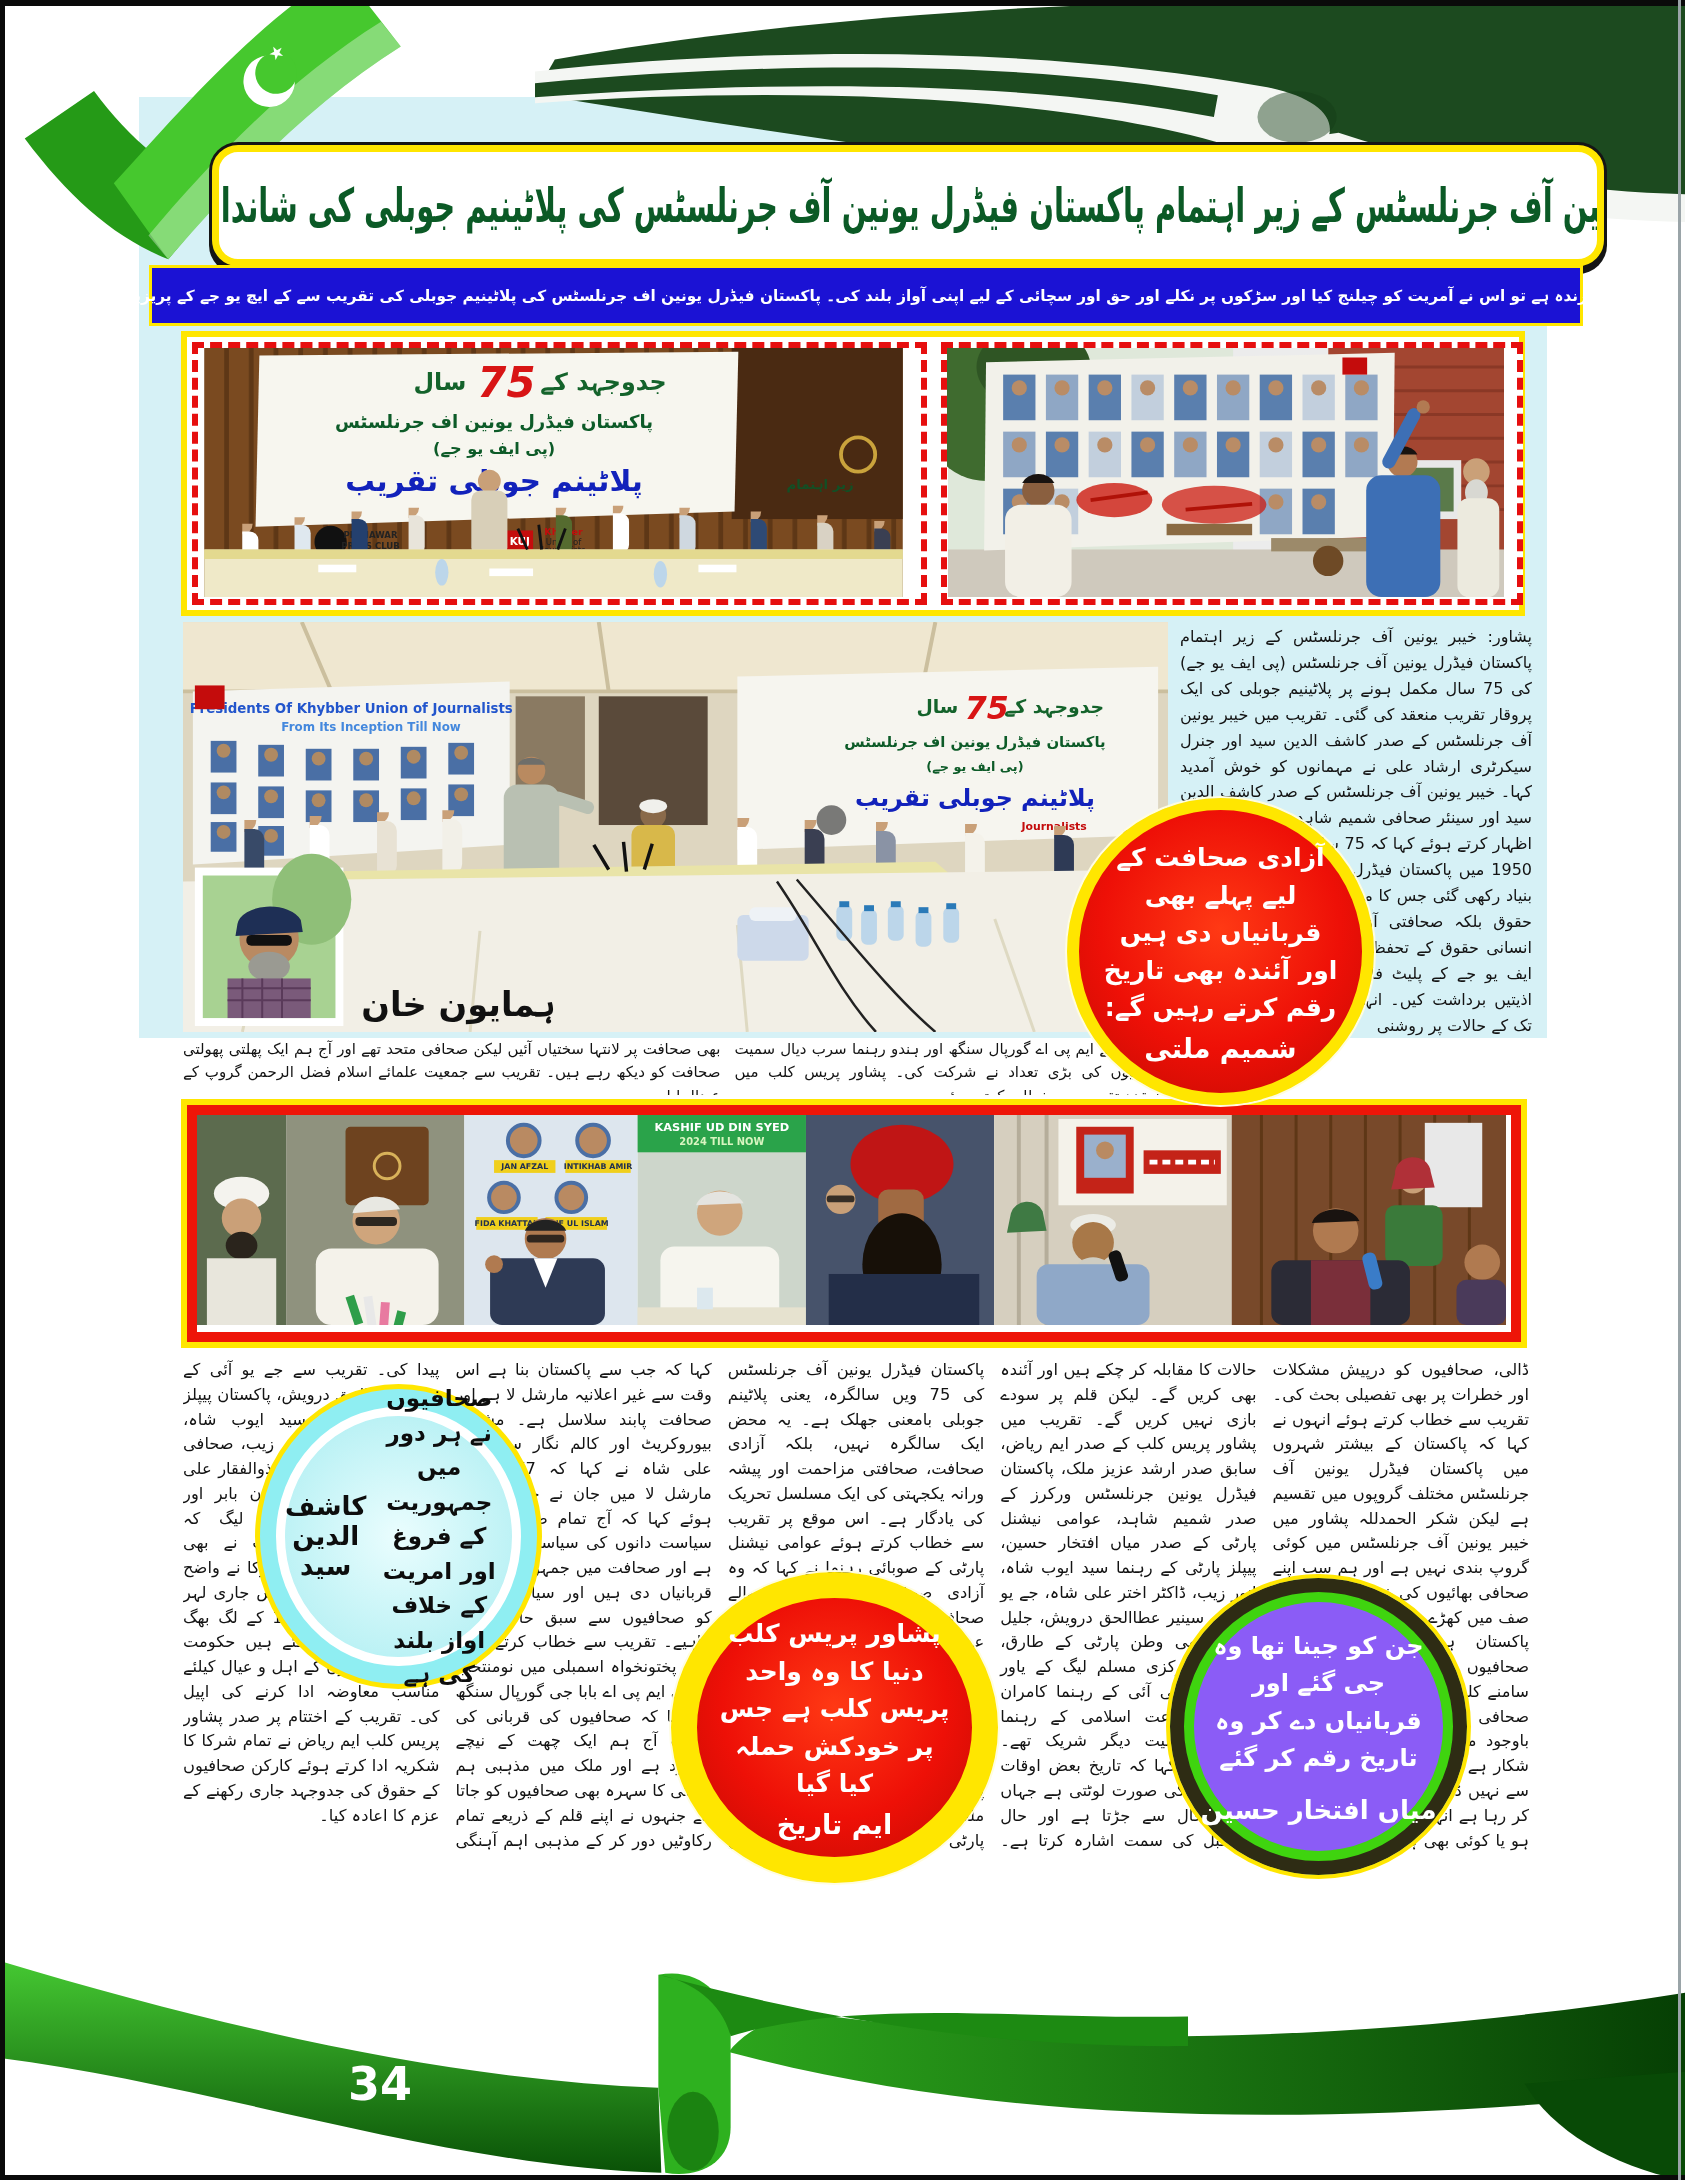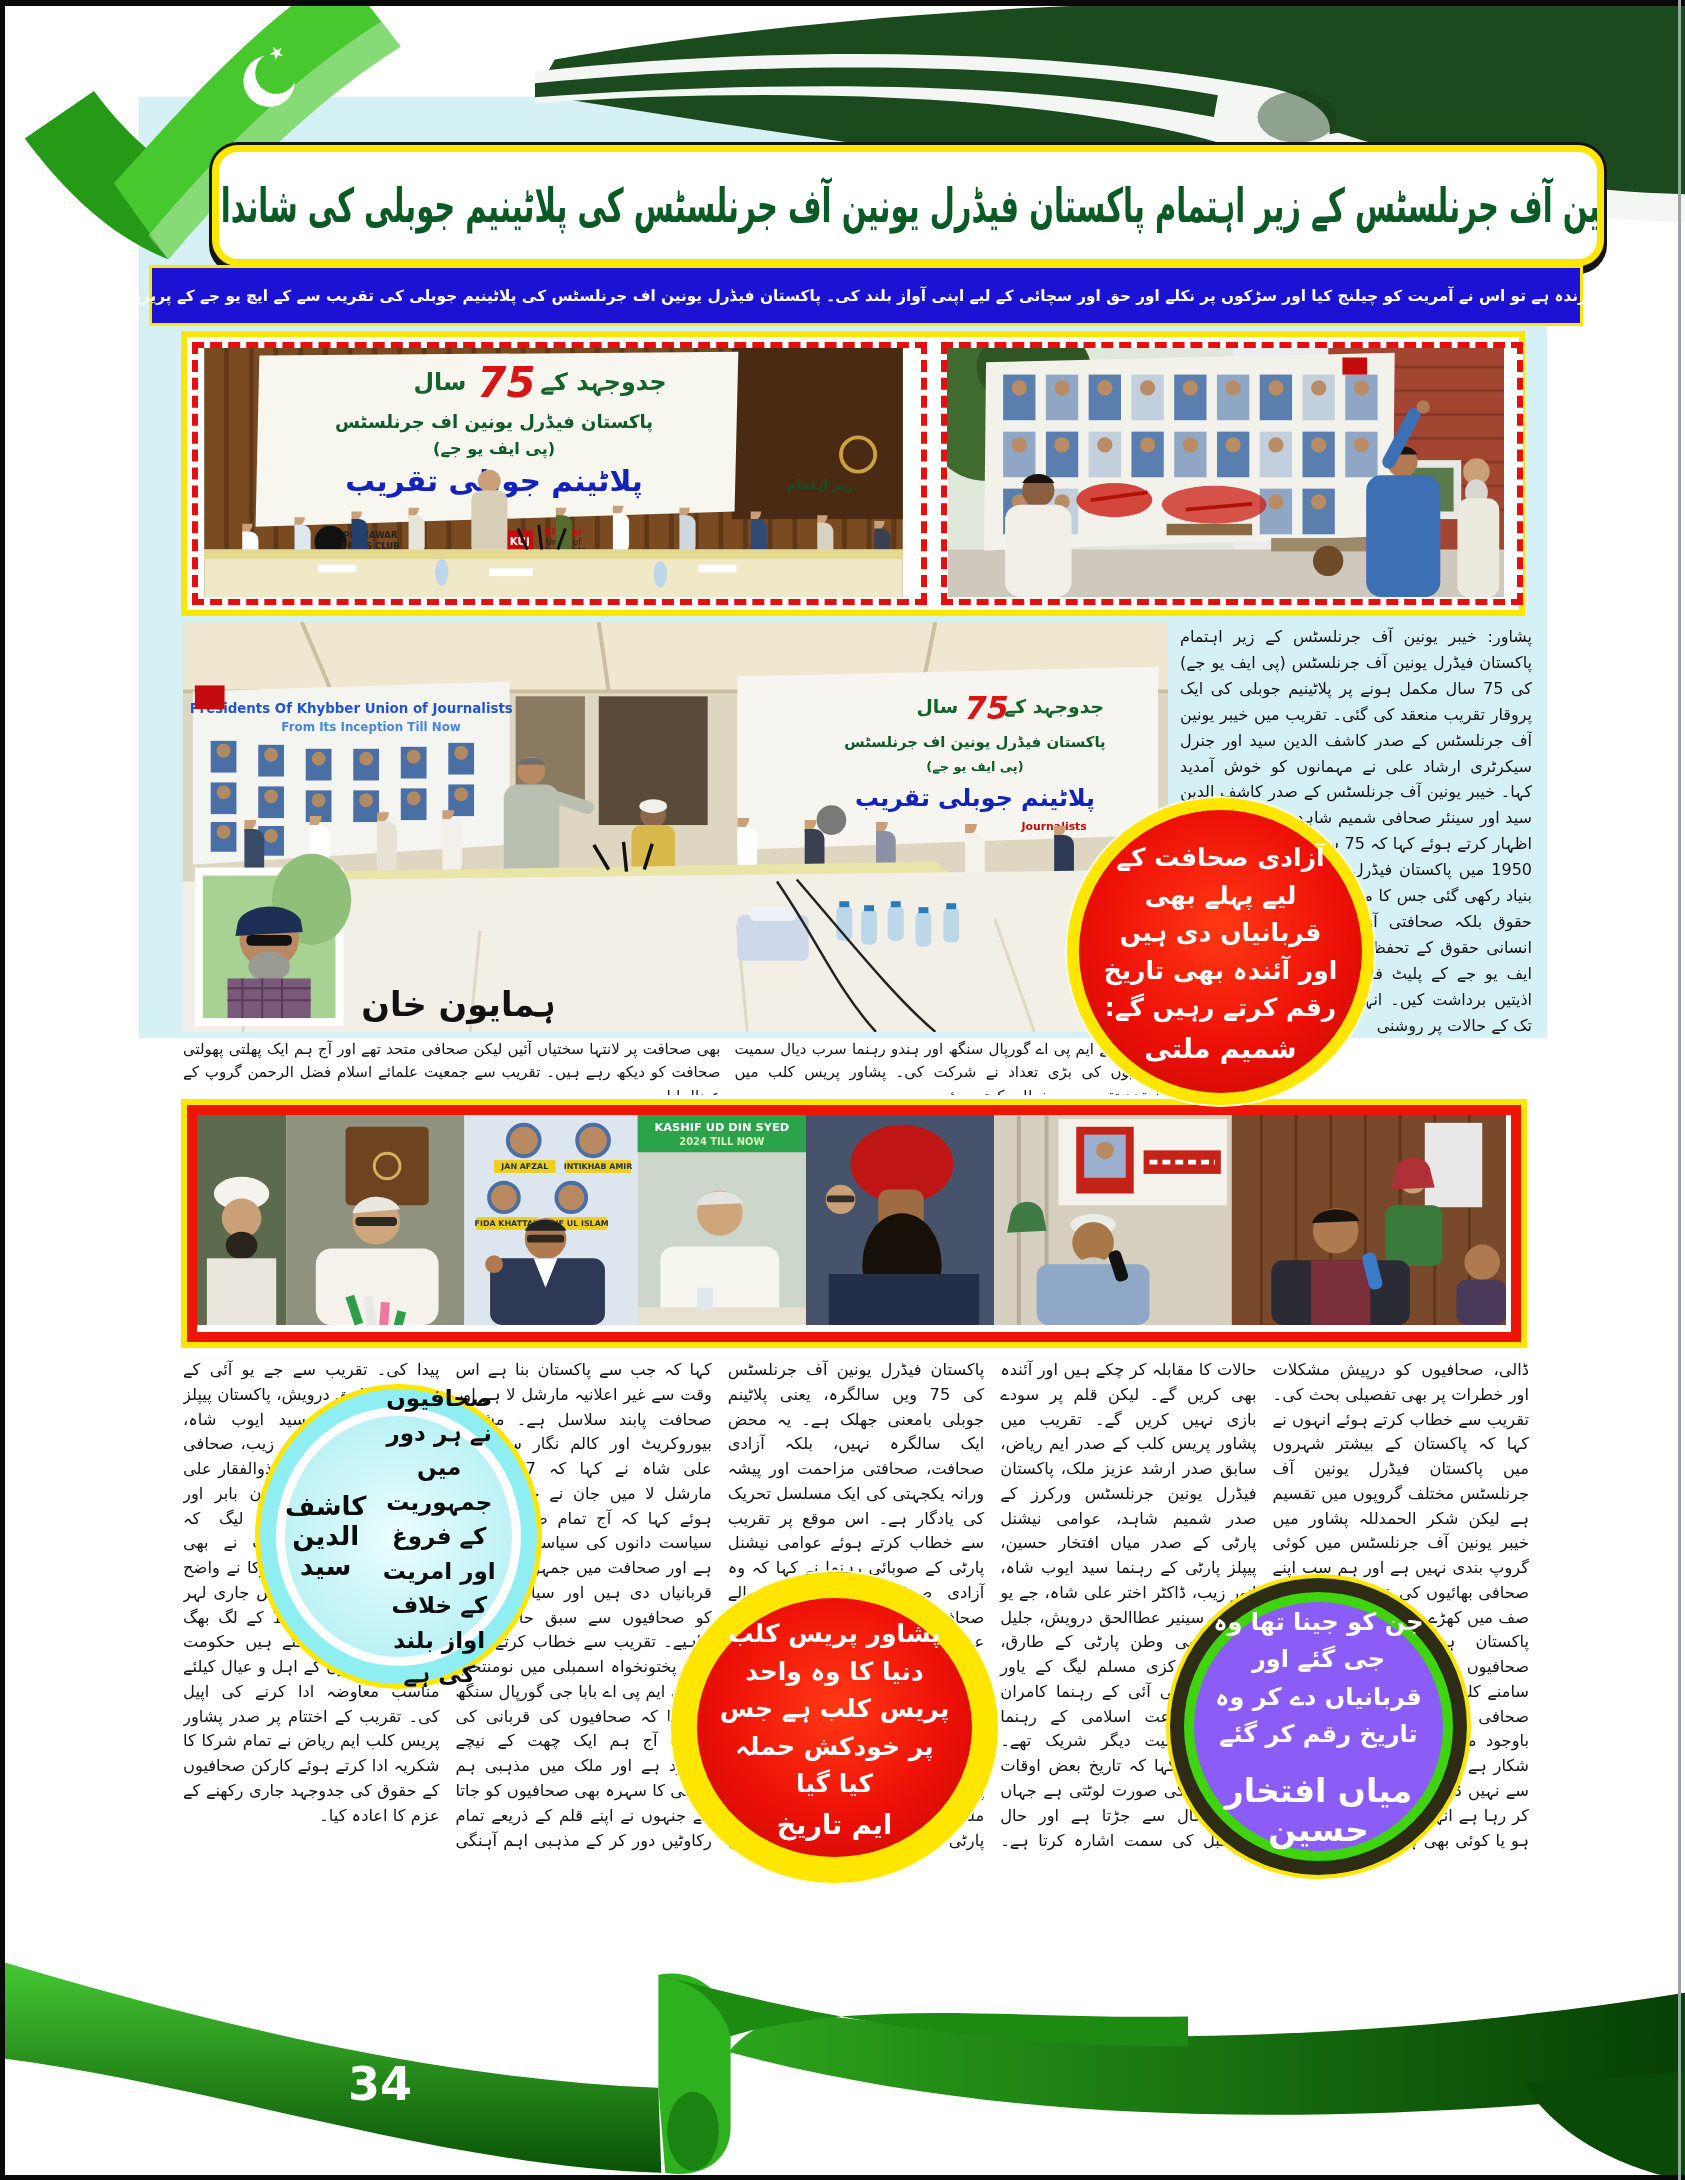--- a/index.html
+++ b/index.html
@@ -31,21 +31,21 @@
   .q-red .qa{font-size:27px;margin-top:6px;}
   .q-cyan{background:#8feef2;border:5px solid #ffe600;color:#0d0d0d;}
   .q-cyan-inner{width:82%;height:82%;border-radius:50%;border:9px solid #ffffff;
     background:radial-gradient(circle,#eafdfe 0%,#bdf2f5 70%,#9deef2 100%);
     display:flex;flex-direction:row;align-items:center;justify-content:flex-end;direction:rtl;}
   .q-cyan .qt{font-size:23px;font-weight:bold;line-height:1.5;padding:0 14px;}
   .q-cyan .qa{font-size:26px;font-weight:bold;}
   .q-olive{background:#8b5cf6;border:4px solid #ffe600;box-shadow:inset 0 0 0 14px #2e2c14,inset 0 0 0 24px #3fd40f;
     color:#fff;font-weight:bold;}
   .q-olive .qt{font-size:24px;line-height:1.55;padding:0 34px;}
-  .q-olive .qa{font-size:33px;margin-top:18px;}
+  .q-olive .qa{font-size:26px;margin-top:18px;}
   .pagenum{color:#ffffff;font-weight:bold;font-size:46px;z-index:22;}
   svg text{font-family:"DejaVu Sans",sans-serif;}
 </style>
 </head>
 <body>
 
 <div class="page">
 
   <div class="abs cyan-panel" style="left:139px;top:97px;width:1408px;height:941px;"></div>
 

